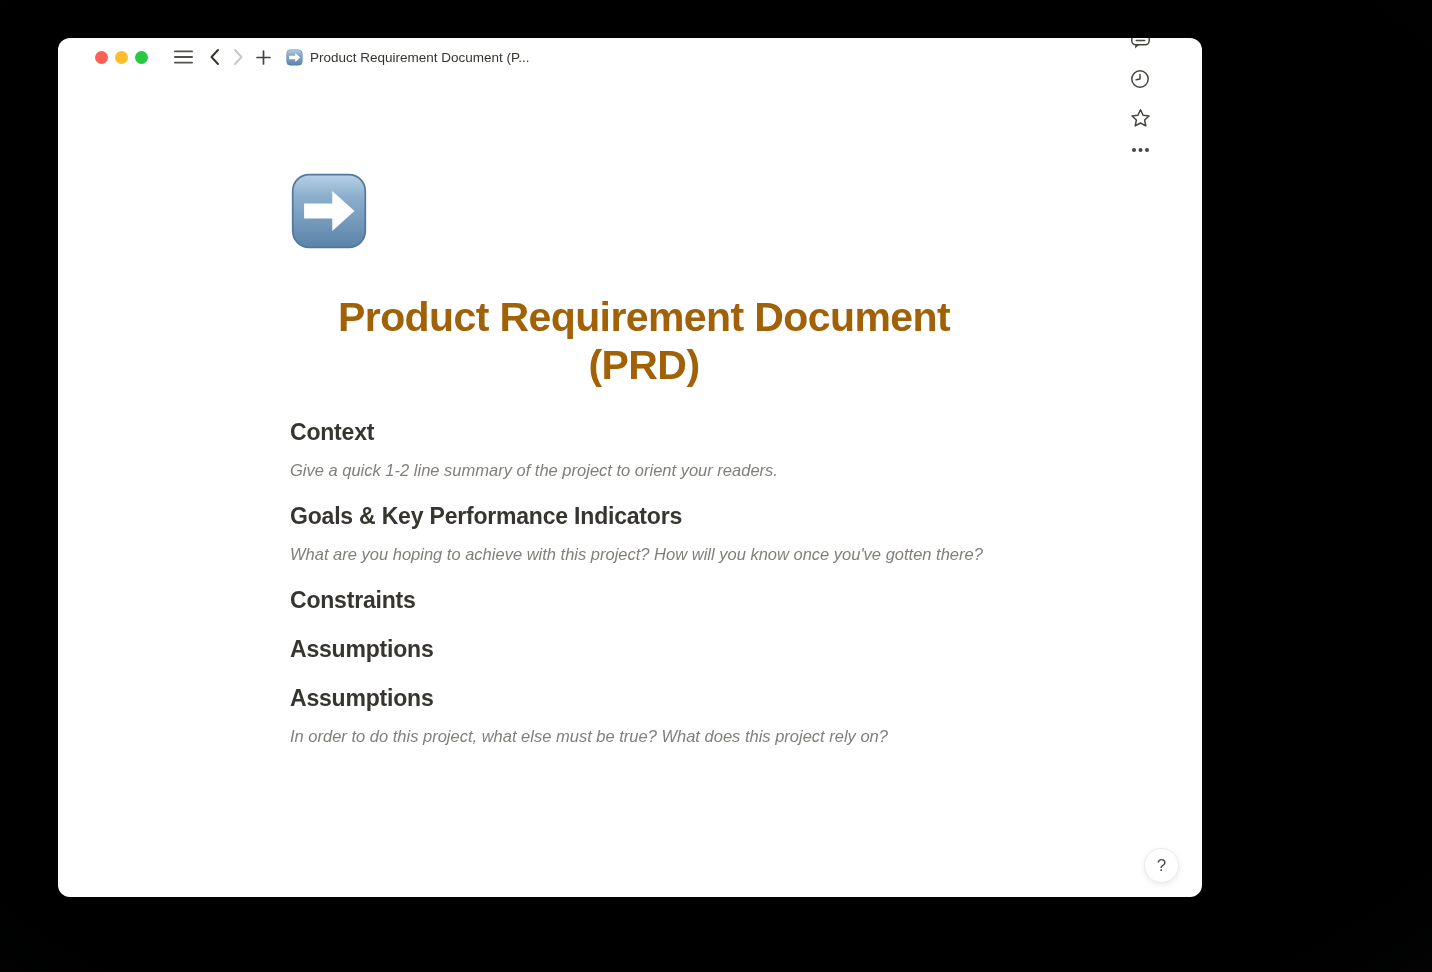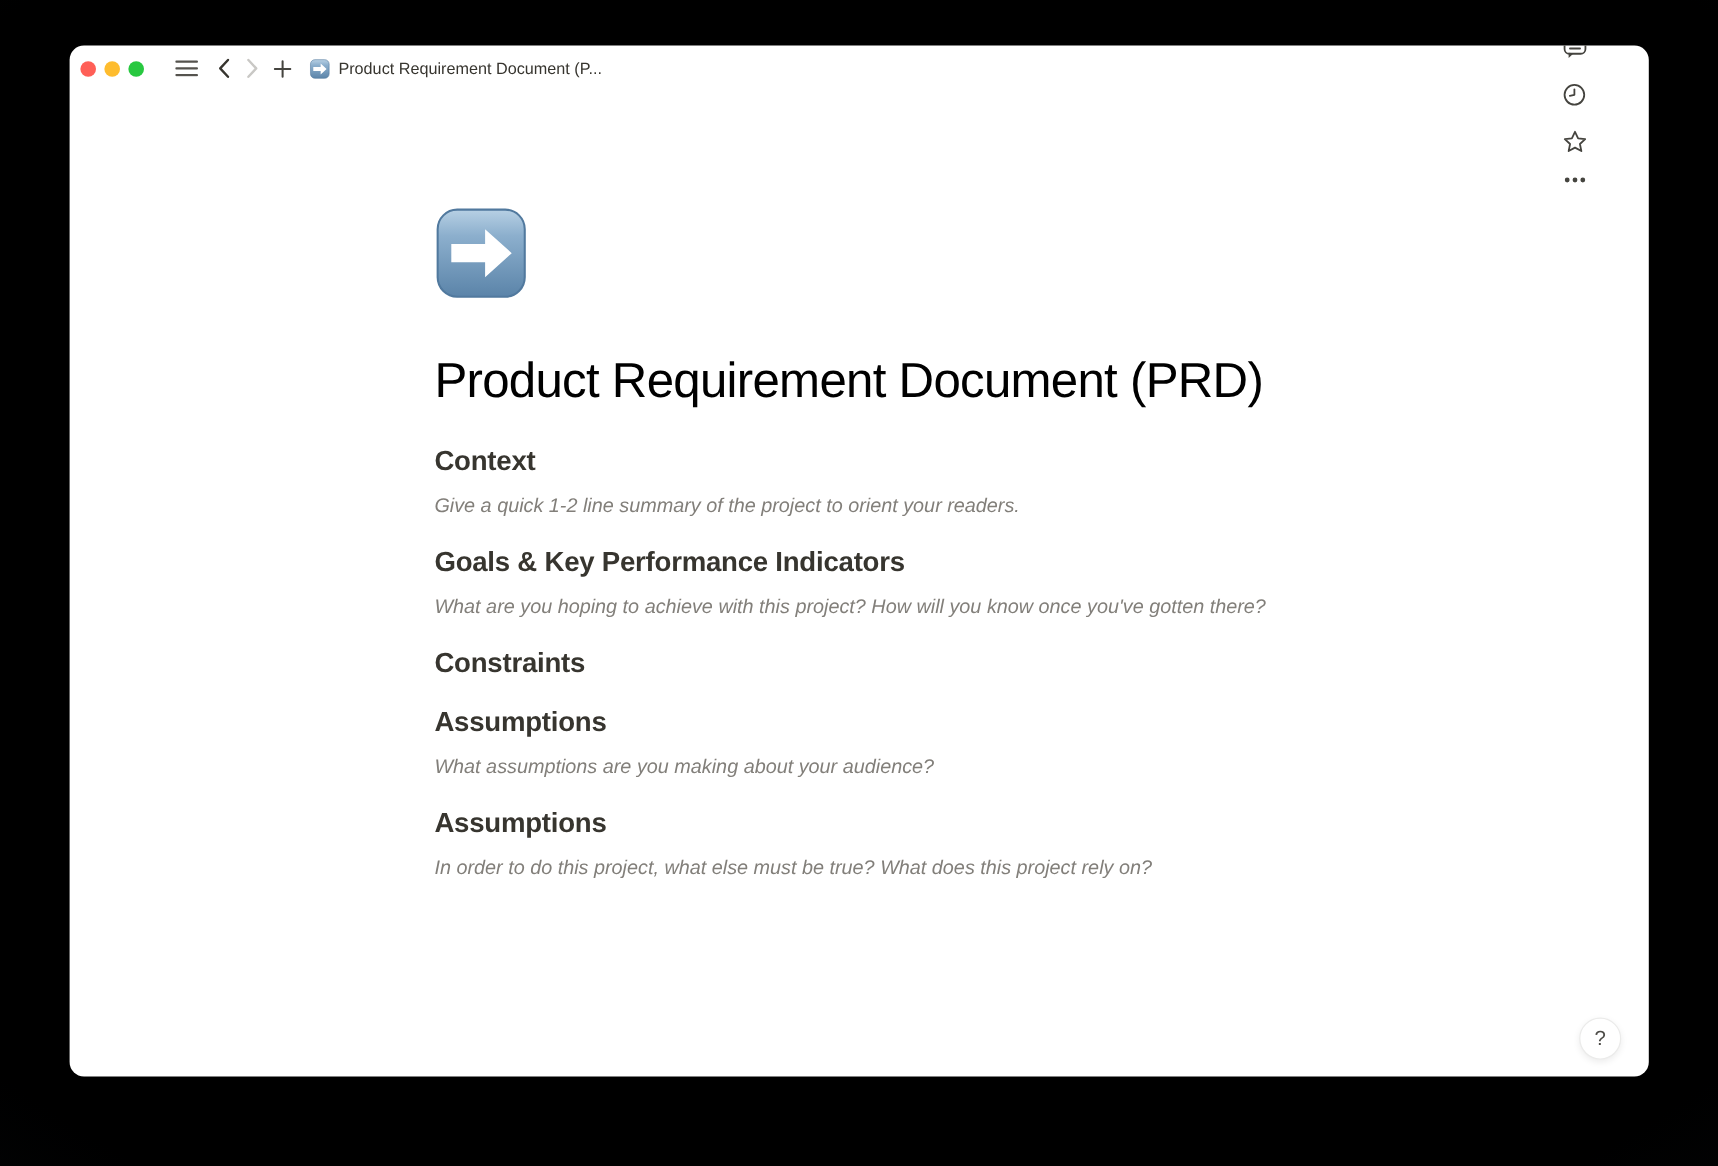--- a/index.html
+++ b/index.html
@@ -7,25 +7,26 @@
   body {
     font-family: "Liberation Sans", sans-serif;
     background: radial-gradient(ellipse 118% 118% at 50% 47%,
                 #000000 55%, #060708 70%, #33373b 92%, #4d5155 100%);
     overflow: hidden;
     position: relative;
   }
   .window {
     position: absolute;
     left: 58px; top: 38px;
-    width: 1316px; height: 859px;
+    width: 1144px; height: 859px;
     background: #ffffff;
     border-radius: 12px;
     box-shadow: 0 24px 80px rgba(0,0,0,0.85);
     overflow: hidden;
+    padding-left: 28px;
   }
   
   .titlebar {
     height: 38px;
     display: flex;
     align-items: center;
     padding: 0 16px 0 9px;
   }
   .traffic { display: flex; align-items: center; gap: 7px; }
   .light { width: 13px; height: 13px; border-radius: 50%; }
@@ -64,24 +65,25 @@
   }
   .page-icon {
     width: 78px; height: 78px;
     margin-bottom: 43px;
     cursor: pointer;
     display: block;
   }
   .page-title {
     font-size: 41px;
     line-height: 48px;
-    font-weight: 400;
+    font-weight: 700;
     letter-spacing: -0.6px;
-    color: #000000;
+    color: #a16207;
     margin-bottom: 30px;
+    text-align: center;
   }
   .section-heading {
     font-size: 23px;
     font-weight: 700;
     letter-spacing: -0.2px;
     color: #37352f;
     margin: 22px 0 13px 0;
   }
   .placeholder {
     font-size: 16.5px;
@@ -236,21 +238,20 @@
 
       <h2 class="section-heading">Context</h2>
       <p class="placeholder">Give a quick 1-2 line summary of the project to orient your readers.</p>
 
       <h2 class="section-heading">Goals &amp; Key Performance Indicators</h2>
       <p class="placeholder">What are you hoping to achieve with this project? How will you know once you've gotten there?</p>
 
       <h2 class="section-heading">Constraints</h2>
 
       <h2 class="section-heading">Assumptions</h2>
-      <p class="placeholder">What assumptions are you making about your audience?</p>
 
       <h2 class="section-heading">Assumptions</h2>
       <p class="placeholder">In order to do this project, what else must be true? What does this project rely on?</p>
 
     </div>
   </div>
 
   <button class="help-btn">?</button>
 </div>
 

